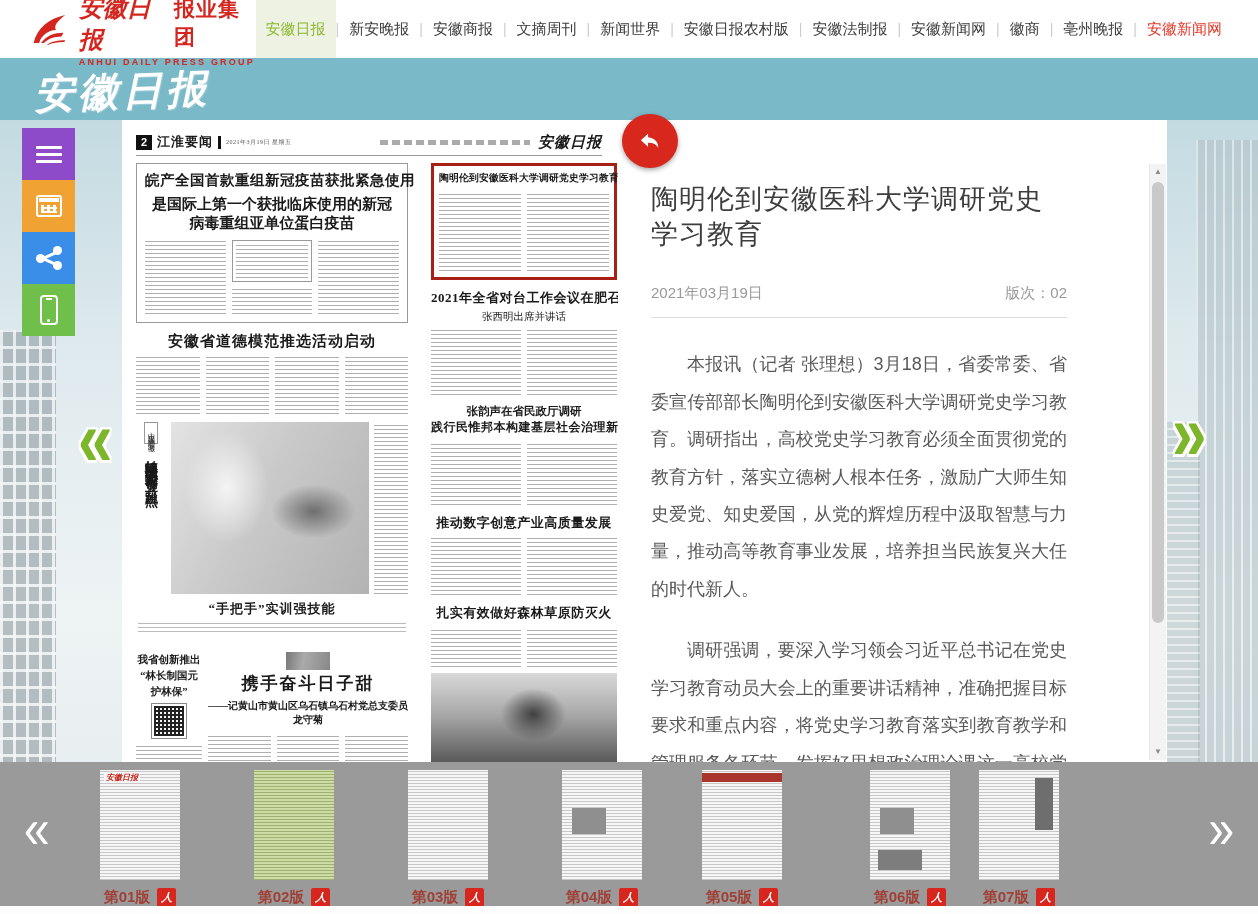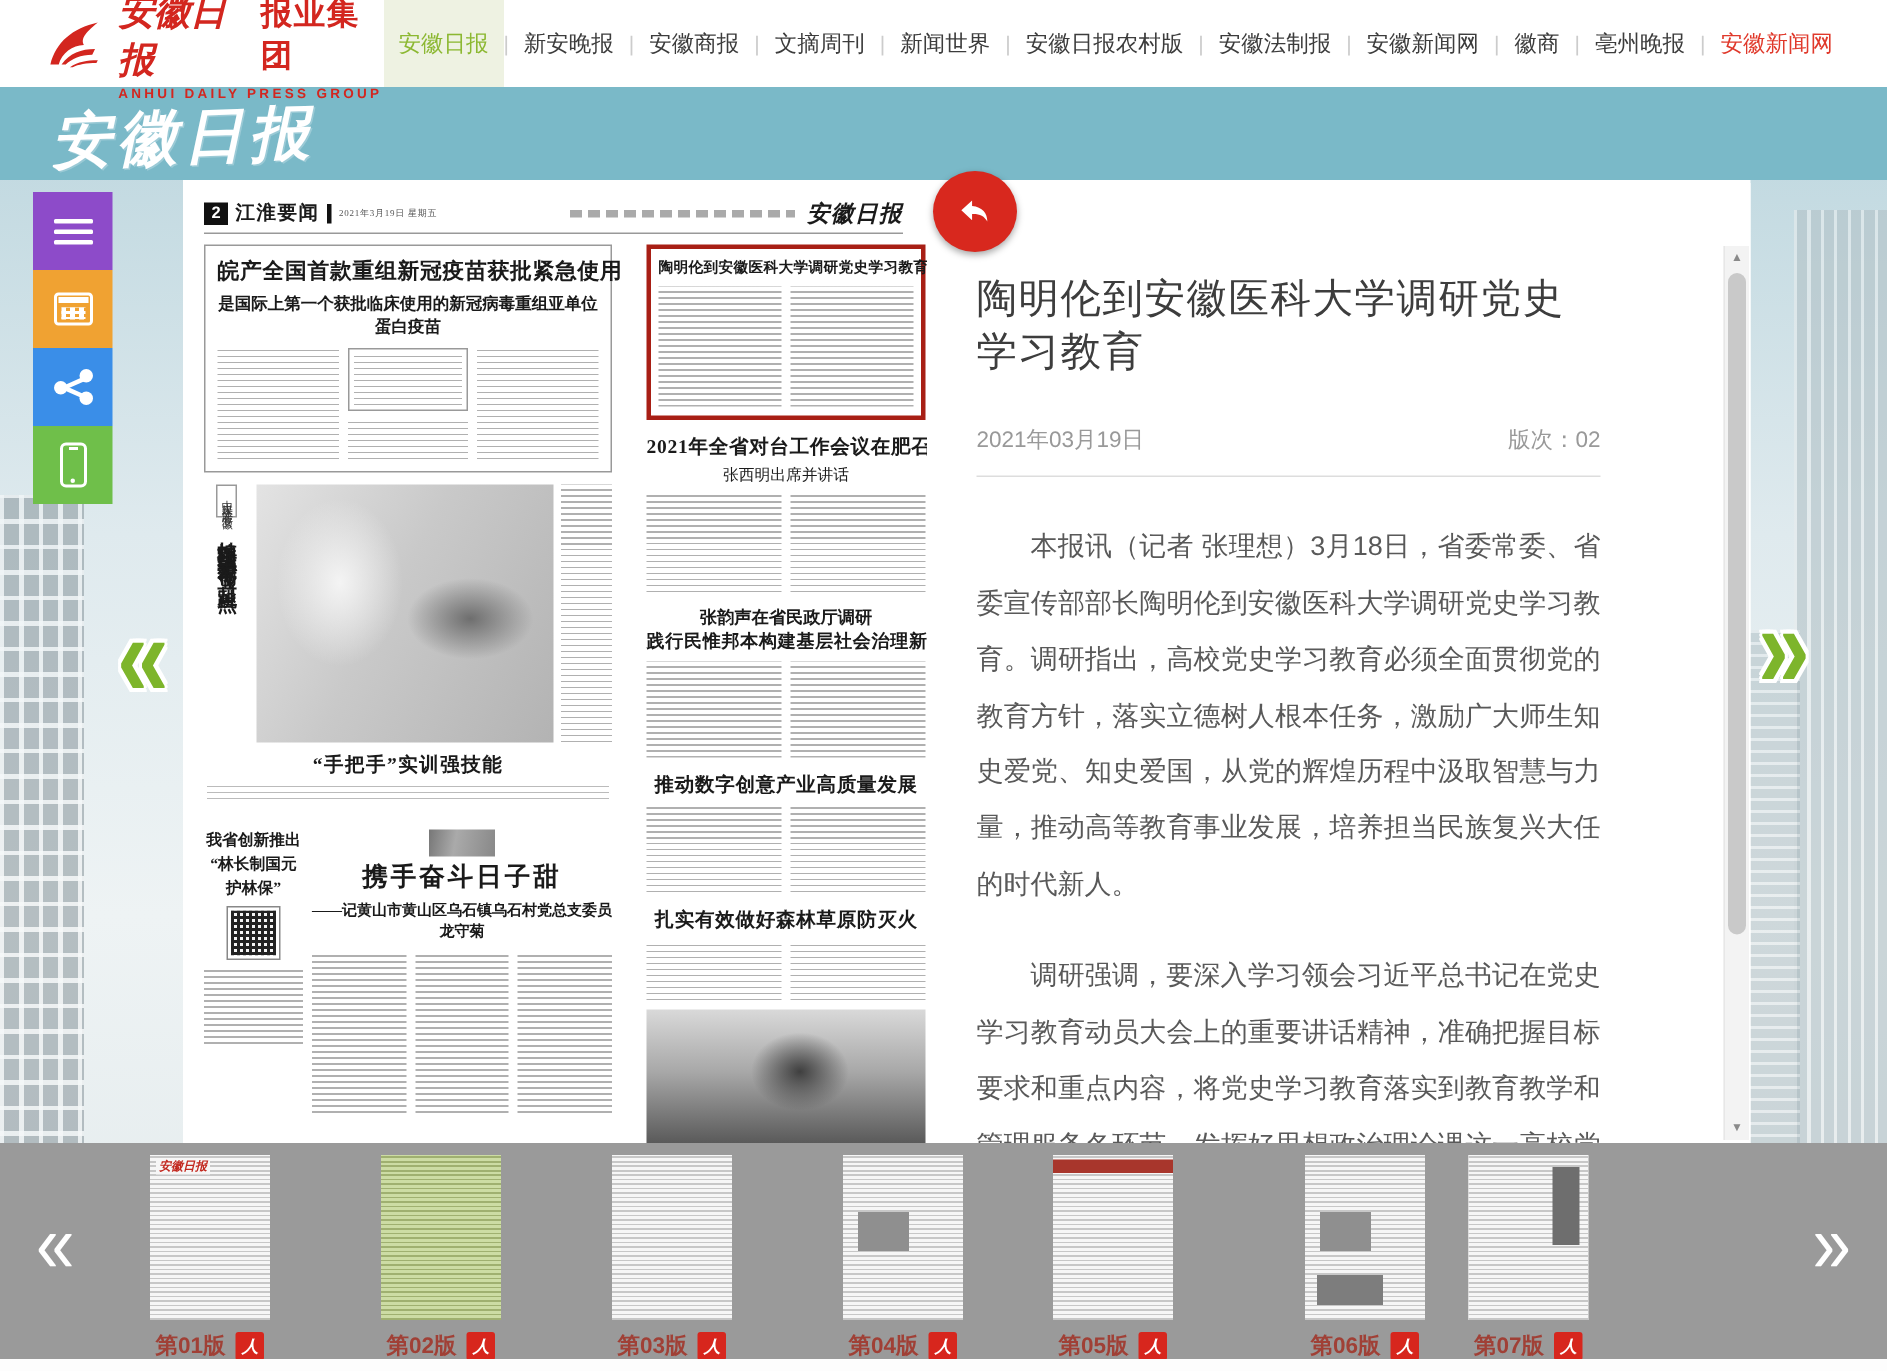--- a/index.html
+++ b/index.html
@@ -88,21 +88,21 @@
   .np-body { display:flex; gap:23px; }
   .np-left { width:272px; }
   .np-right { width:186px; }
 
   .fake { background-image:repeating-linear-gradient(0deg,#b0b0b0 0 1px,transparent 1px 4px); }
   .cols { display:flex; gap:6px; }
   .cols > div { flex:1; }
 
   .lead-box { border:1px solid #999; padding:7px 8px 8px; }
   .lead-title { font-size:14.5px; font-weight:bold; text-align:center; letter-spacing:.5px; white-space:nowrap; }
-  .lead-sub { font-size:11px; font-weight:bold; text-align:center; margin:5px 0 7px; }
+  .lead-sub { font-size:15px; font-weight:bold; text-align:center; margin:5px 0 7px; }
   .mini-box { border:1px solid #999; height:42px; margin-bottom:5px; padding:3px; }
   .mini-box .fake { height:100%; }
 
   .moral { margin-top:9px; }
   .np-h2 { font-size:15px; font-weight:bold; text-align:center; letter-spacing:1px; }
   .moral .cols { margin-top:5px; }
 
   .photo-row { display:flex; gap:5px; margin-top:8px; }
   .rail { width:30px; display:flex; flex-direction:column; align-items:center; gap:5px; }
   .rail-tag { writing-mode:vertical-rl; font-size:7.5px; color:#333; border:1px solid #999; padding:3px 1px; letter-spacing:2px; }
@@ -294,20 +294,29 @@
               <div>
                 <div class="mini-box">
                     <div class="fake"></div>
                   </div>
                 <div class="fake" style="height:27px"></div>
               </div>
               <div class="fake" style="height:74px"></div>
             </div>
           </div>
 
+          <div class="moral">
+            <div class="np-h2">安徽省道德模范推选活动启动</div>
+            <div class="cols">
+              <div class="fake" style="height:58px"></div>
+              <div class="fake" style="height:58px"></div>
+              <div class="fake" style="height:58px"></div>
+              <div class="fake" style="height:58px"></div>
+            </div>
+          </div>
 
           <div class="photo-row">
             <div class="rail">
               <div class="rail-tag">中央媒体看安徽</div>
               <div class="rail-title">蚌埠团组织夯实青年创业“起跳点”</div>
             </div>
             <div class="photo-main"></div>
             <div class="photo-side fake"></div>
           </div>
           <div class="np-caption">“手把手”实训强技能</div>

